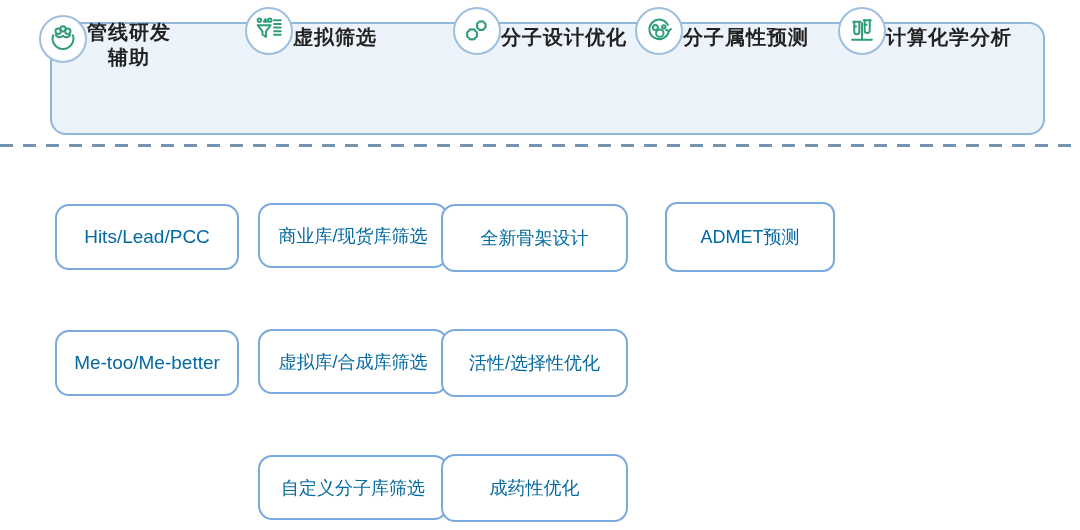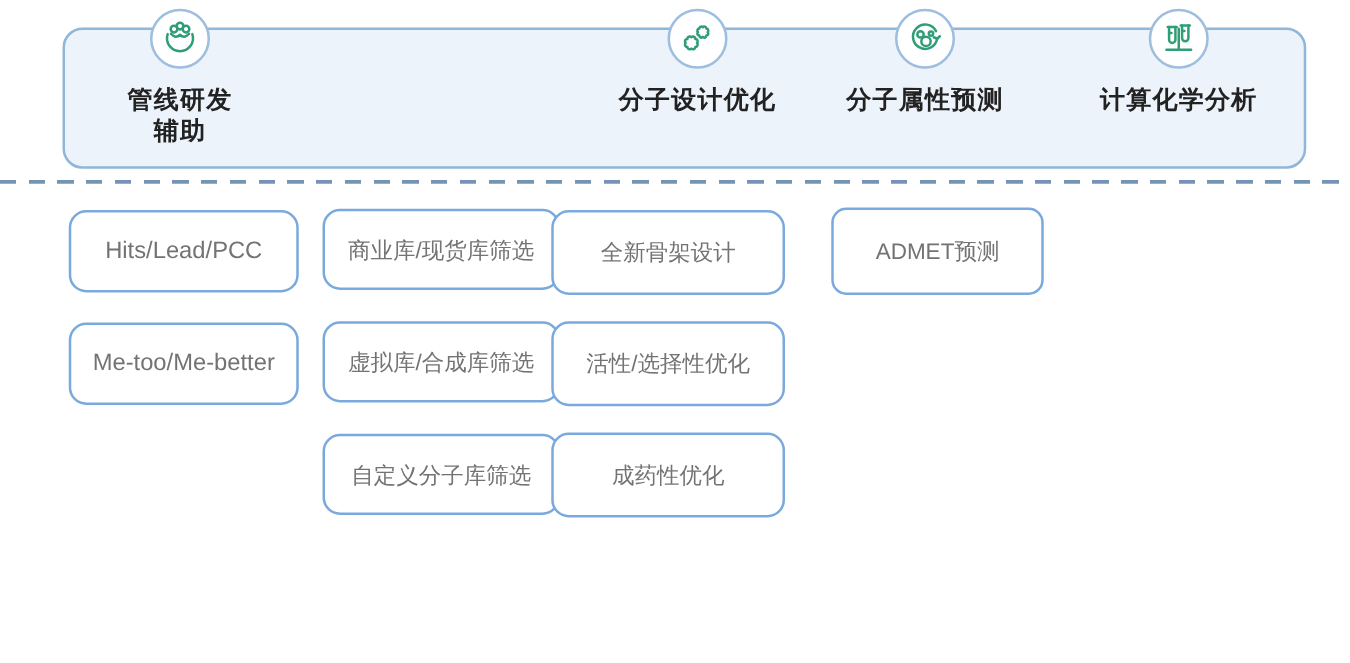--- a/index.html
+++ b/index.html
@@ -6,21 +6,21 @@
   .canvas{
     position:relative;width:1080px;height:530px;background:#ffffff;overflow:hidden;
     font-family:"Liberation Sans","DejaVu Sans",sans-serif;
   }
   .header-panel{
     position:absolute;left:50px;top:22px;width:995px;height:113px;
     background:#edf3fa;border:2px solid #90b6d9;border-radius:16px;
     box-sizing:border-box;z-index:1;
   }
   .hcell{
-    position:absolute;top:7px;width:210px;display:flex;flex-direction:column;
+    position:absolute;top:7px;width:210px;display:flex;flex-direction:row;
     align-items:center;z-index:2;
   }
   .hc1{left:39px}.hc2{left:245px}.hc3{left:453px}.hc4{left:635px}.hc5{left:838px}
   .icon-circle{
     width:48px;height:48px;border-radius:50%;background:#ffffff;
     border:2px solid #9dbede;box-sizing:border-box;
     display:flex;align-items:center;justify-content:center;
   }
   .icon-circle svg{width:32px;height:32px;stroke:#2f9e77;fill:none;
     stroke-width:1.5;stroke-linecap:round;stroke-linejoin:round;}
@@ -34,21 +34,21 @@
   }
   .col{position:absolute;display:flex;flex-direction:column;}
   .col1{left:55px;top:168px;width:184px;gap:24px;}
   .col2{left:258px;top:167px;width:190px;gap:25px;}
   .col3{left:441px;top:168px;width:187px;gap:21px;}
   .col4{left:665px;top:166px;width:170px;gap:22px;}
   .col5{left:854px;top:160px;width:186px;gap:13px;}
   .box{
     box-sizing:border-box;background:#ffffff;border:2px solid #7aa9dd;
     border-radius:14px;display:flex;align-items:center;justify-content:center;
-    font-size:18px;color:#737373;text-align:center;
+    font-size:18px;color:#0369a1;text-align:center;margin-top:36px;
   }
   .col1 .box{height:66px;font-size:19px;}
   .col2 .box{height:65px;}
   .col3 .box{height:68px;}
   .col4 .box{height:70px;border-radius:12px;}
   .col5 .box{height:62px;}
 </style>
 </head>
 <body>
 
@@ -64,20 +64,36 @@
         <path d="M6.6,9 Q9.3,12.2 12,9.6 Q14.7,12.2 17.4,9"></path>
         <circle cx="8.4" cy="6.2" r="2"></circle>
           <circle cx="12" cy="4.4" r="2"></circle>
           <circle cx="15.6" cy="6.2" r="2"></circle>
       </svg>
     </div>
     <div class="hlabel">管线研发
 辅助</div>
   </div>
 
+  <div class="hcell hc2">
+    <div class="icon-circle">
+      <svg viewBox="0 0 24 24">
+        <circle cx="4.8" cy="4" r="1.3"></circle>
+        <path d="M8.2,5.1 l1.1,-2 1.1,2 z"></path>
+        <circle cx="12.6" cy="4" r="1.3"></circle>
+        <path d="M3.5,7.6 h9.8 l-3.6,4.6 v4.3 l-2.6,-1.9 v-2.4 z"></path>
+        <line x1="15.8" y1="4" x2="20.8" y2="4"></line>
+        <line x1="15.8" y1="6.7" x2="20.8" y2="6.7"></line>
+        <line x1="15.8" y1="9.4" x2="20.8" y2="9.4"></line>
+        <line x1="15.8" y1="12.1" x2="20.8" y2="12.1"></line>
+        <line x1="15.8" y1="14.8" x2="20.8" y2="14.8"></line>
+      </svg>
+    </div>
+    <div class="hlabel">虚拟筛选</div>
+  </div>
 
   <div class="hcell hc3">
     <div class="icon-circle">
       <svg viewBox="0 0 24 24">
         <path d="M11.7,14.5 A1.4,1.4 0 0 1 10.7,16.9 A1.4,1.4 0 0 1 8.3,17.9 A1.4,1.4 0 0 1 5.9,16.9 A1.4,1.4 0 0 1 4.9,14.5 A1.4,1.4 0 0 1 5.9,12.1 A1.4,1.4 0 0 1 8.3,11.1 A1.4,1.4 0 0 1 10.7,12.1 A1.4,1.4 0 0 1 11.7,14.5 Z"></path>
         <path d="M18.1,8 A1.2,1.2 0 0 1 17.3,10.1 A1.2,1.2 0 0 1 15.2,10.9 A1.2,1.2 0 0 1 13.1,10.1 A1.2,1.2 0 0 1 12.3,8 A1.2,1.2 0 0 1 13.1,5.9 A1.2,1.2 0 0 1 15.2,5.1 A1.2,1.2 0 0 1 17.3,5.9 A1.2,1.2 0 0 1 18.1,8 Z"></path>
       </svg>
     </div>
     <div class="hlabel">分子设计优化</div>
   </div>

